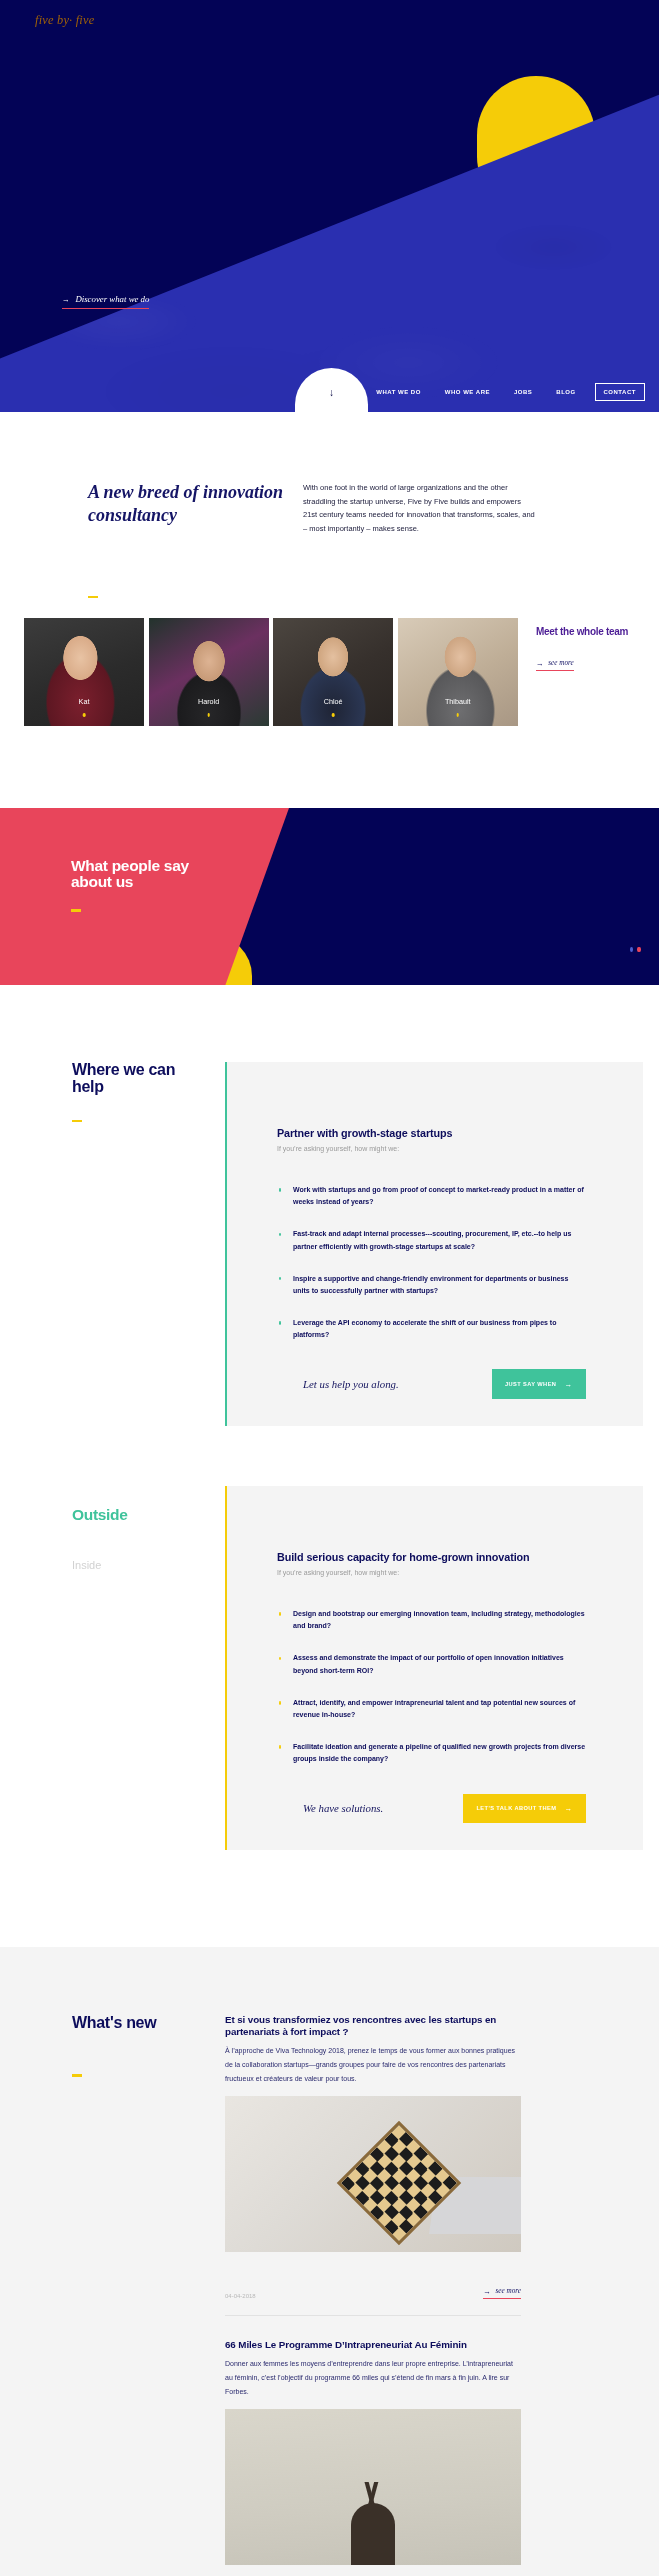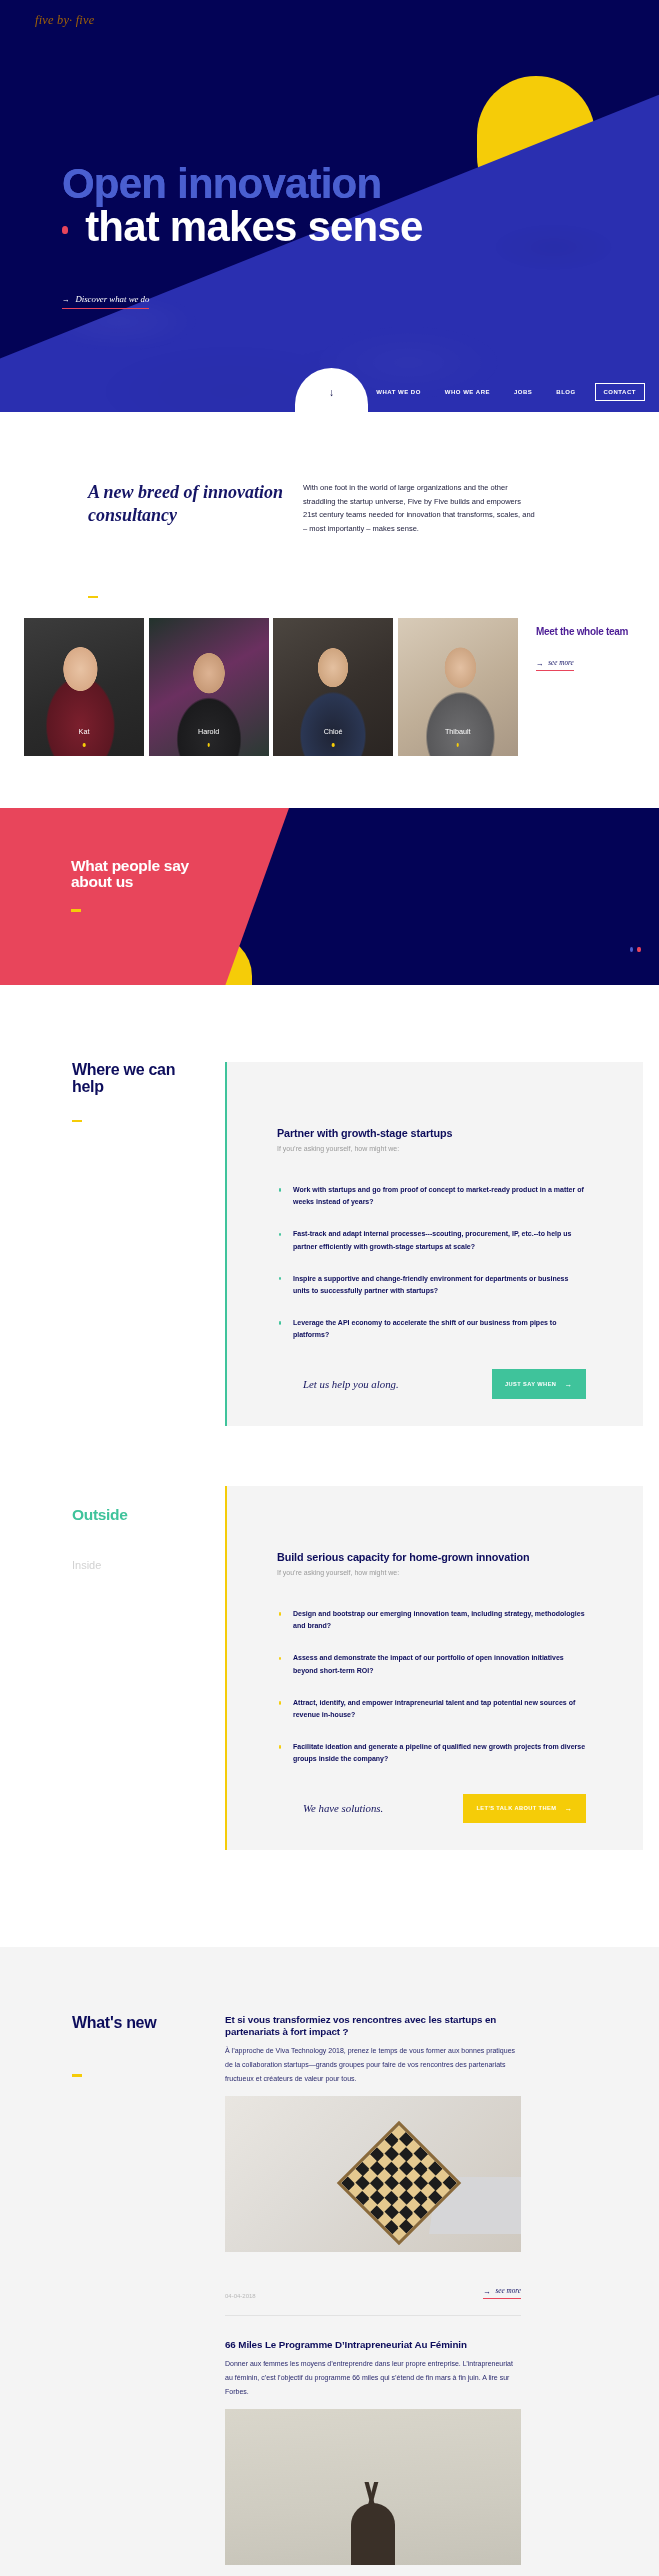--- a/index.html
+++ b/index.html
@@ -100,21 +100,21 @@
     font-size:7.5px; line-height:1.82; color:#1b1b3a;
     font-family:"Liberation Sans", sans-serif;
   }
   .dash { width:9.8px; height:2.6px; background:#f5cc08; }
   .intro-dash { margin:60px 0 0 88px; }
 
   
   .team { position:relative; height:118px; }
   .team-cards { position:absolute; left:24px; top:0; display:flex; gap:4.6px; }
   .tcard {
-    width:120px; height:138px; position:relative; overflow:hidden;
+    width:120px; height:108px; position:relative; overflow:hidden;
   }
   .tcard .ph { position:absolute; inset:0; }
   .tcard .nm {
     position:absolute; left:0; right:0; bottom:19.6px;
     text-align:center; color:#ffffff; font-size:7.2px;
     font-family:"Liberation Sans", sans-serif;
   }
   .tcard .bdot {
     position:absolute; left:50%; bottom:9.3px; transform:translateX(-50%);
     width:2.6px; height:3.6px; background:#f5cc08; border-radius:50%;
@@ -303,27 +303,20 @@
 
 <div class="page">
 
   <section class="hero">
     <div class="hero-sun"></div>
     <div class="hero-diag"></div>
     <div class="hero-texture"></div>
 
     <div class="logo">five by· five</div>
 
-    <div class="hero-copy">
-      <div class="hero-line1">Open innovation</div>
-      <div class="hero-line2wrap">
-        <span class="hero-dot"></span>
-        <span class="hero-line2">that makes sense</span>
-      </div>
-    </div>
 
     <div class="hero-cta">
       <a class="lnk" href="#">
         <span class="arrow">→</span>
         <span>Discover what we do</span>
       </a>
     </div>
 
     <div class="scroll-pill">
       <span class="scroll-arrow">↓</span>

